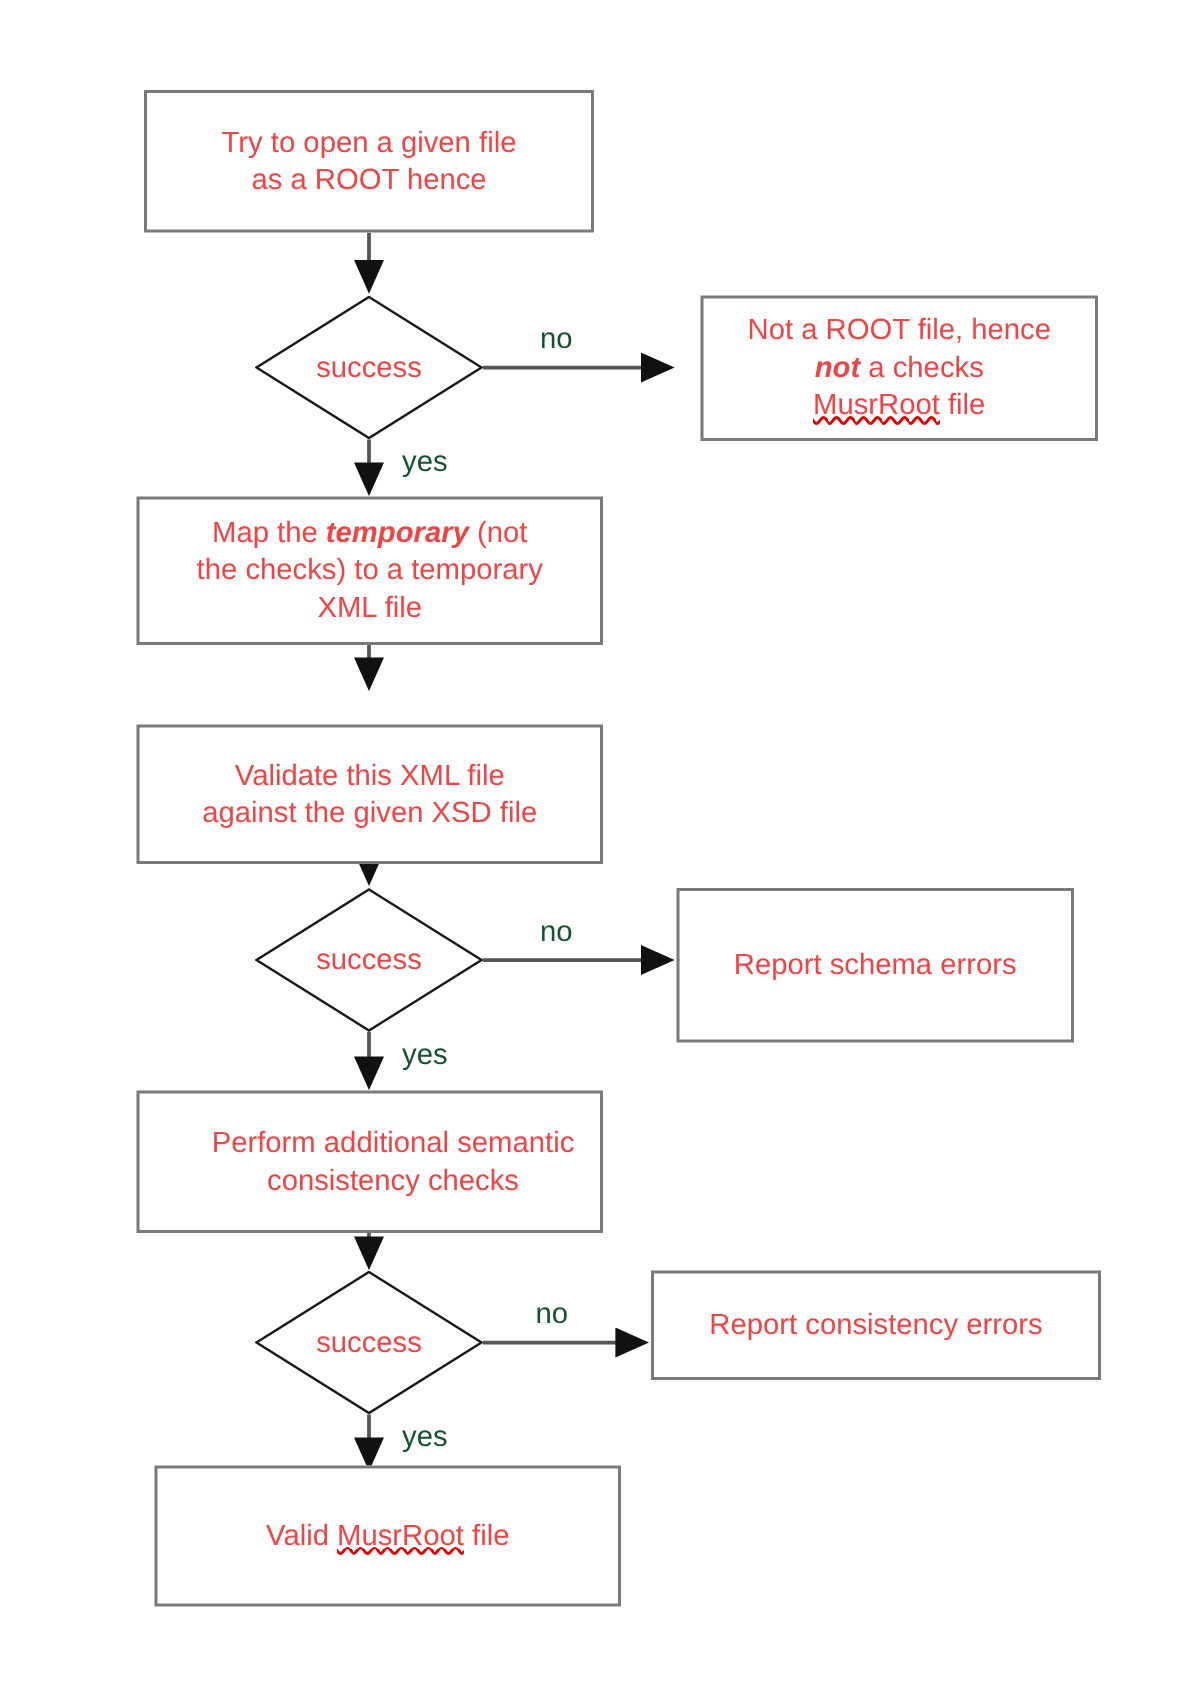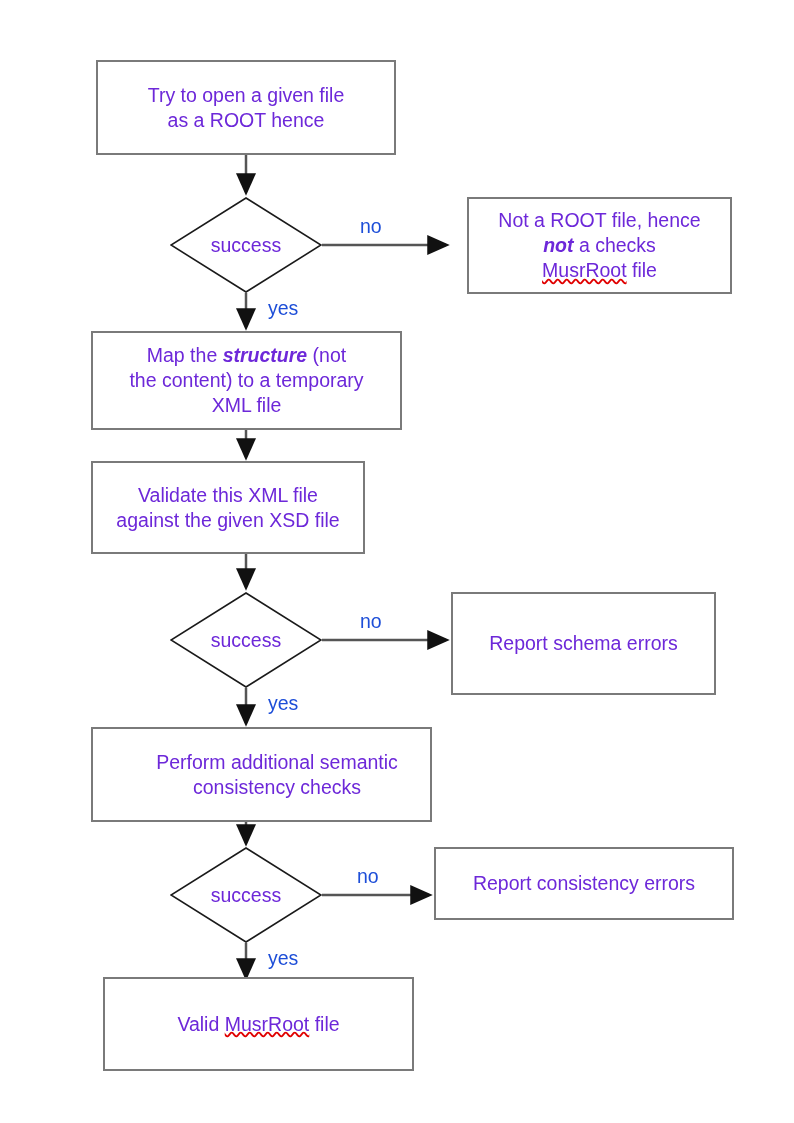--- a/index.html
+++ b/index.html
@@ -20,21 +20,21 @@
     width: 794px;
     height: 1123px;
   }
   .node {
     position: absolute;
     box-sizing: border-box;
     display: flex;
     align-items: center;
     justify-content: center;
     text-align: center;
-    color: #6d28d9;
+    color: #ef4444;
     font-size: 19.5px;
     line-height: 25px;
   }
   .process {
     border: 2px solid #7a7a7a;
     background: #ffffff;
   }
   .process .inner {
     padding: 0 8px;
     width: 100%;
@@ -50,21 +50,21 @@
   .diamond-svg {
     position: absolute;
     left: 0; top: 0;
     width: 100%;
     height: 100%;
     z-index: 1;
   }
   .edge-label {
     position: absolute;
     font-size: 19.5px;
-    color: #1d4ed8;
+    color: #14532d;
     line-height: 22px;
     white-space: nowrap;
   }
   b.bi {
     font-weight: bold;
     font-style: italic;
   }
   .misspell {
     
     text-decoration: underline;
@@ -139,28 +139,28 @@
       </div>
       <div>
         <span class="misspell">MusrRoot</span><span> file</span>
       </div>
     </div>
   </div>
 
   <div class="node process" style="left:91px; top:331px; width:311px; height:99px;">
     <div class="inner">
       <div>
-        <span>Map the </span><b class="bi">structure</b><span> (not</span>
-      </div>
-      <div>the content) to a temporary</div>
+        <span>Map the </span><b class="bi">temporary</b><span> (not</span>
+      </div>
+      <div>the checks) to a temporary</div>
       <div>XML file</div>
     </div>
   </div>
 
-  <div class="node process" style="left:91px; top:461px; width:274px; height:93px;">
+  <div class="node process" style="left:91px; top:483px; width:311px; height:93px;">
     <div class="inner">
       <div>Validate this XML file</div>
       <div>against the given XSD file</div>
     </div>
   </div>
 
   <div class="node decision" style="left:170px; top:592px; width:152px; height:96px;">
     <svg class="diamond-svg" viewBox="0 0 152 96" preserveAspectRatio="none">
       <polygon points="76,1 151,48 76,95 1,48" fill="#ffffff" stroke="#1a1a1a" stroke-width="1.6"></polygon>
     </svg>
@@ -169,21 +169,21 @@
 
   <div class="edge-label" style="left:360px; top:610px;">no</div>
   <div class="edge-label" style="left:268px; top:692px;">yes</div>
 
   <div class="node process" style="left:451px; top:592px; width:265px; height:103px;">
     <div class="inner">
       <div>Report schema errors</div>
     </div>
   </div>
 
-  <div class="node process" style="left:91px; top:727px; width:341px; height:95px;padding-left:31px;">
+  <div class="node process" style="left:91px; top:727px; width:311px; height:95px;padding-left:31px;">
     <div class="inner">
       <div>Perform additional semantic</div>
       <div>consistency checks</div>
     </div>
   </div>
 
   <div class="node decision" style="left:170px; top:847px; width:152px; height:96px;">
     <svg class="diamond-svg" viewBox="0 0 152 96" preserveAspectRatio="none">
       <polygon points="76,1 151,48 76,95 1,48" fill="#ffffff" stroke="#1a1a1a" stroke-width="1.6"></polygon>
     </svg>

